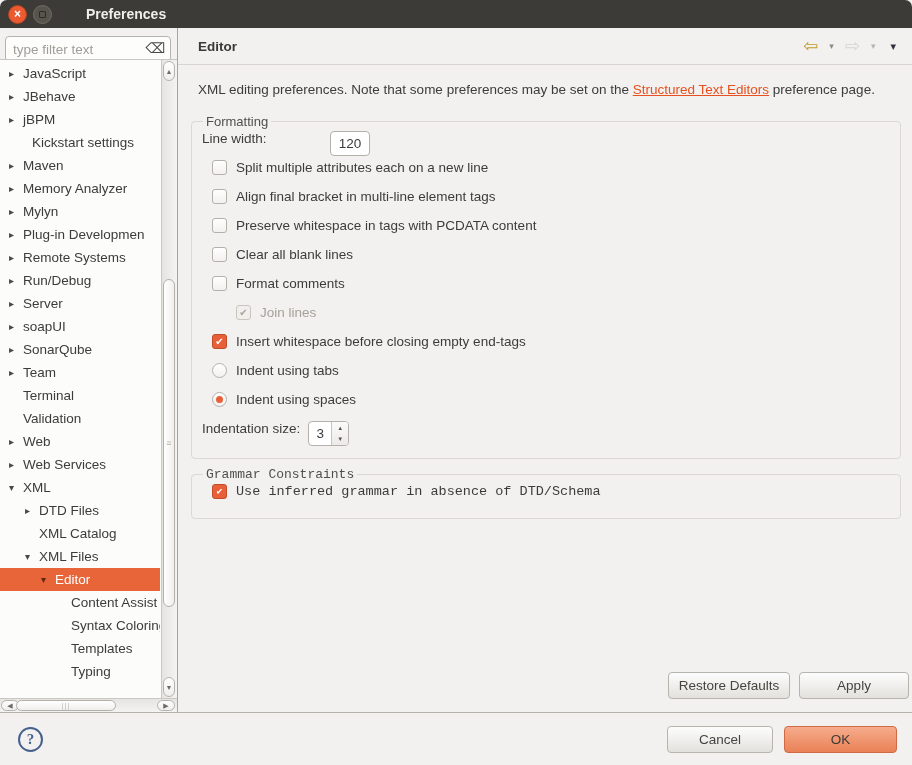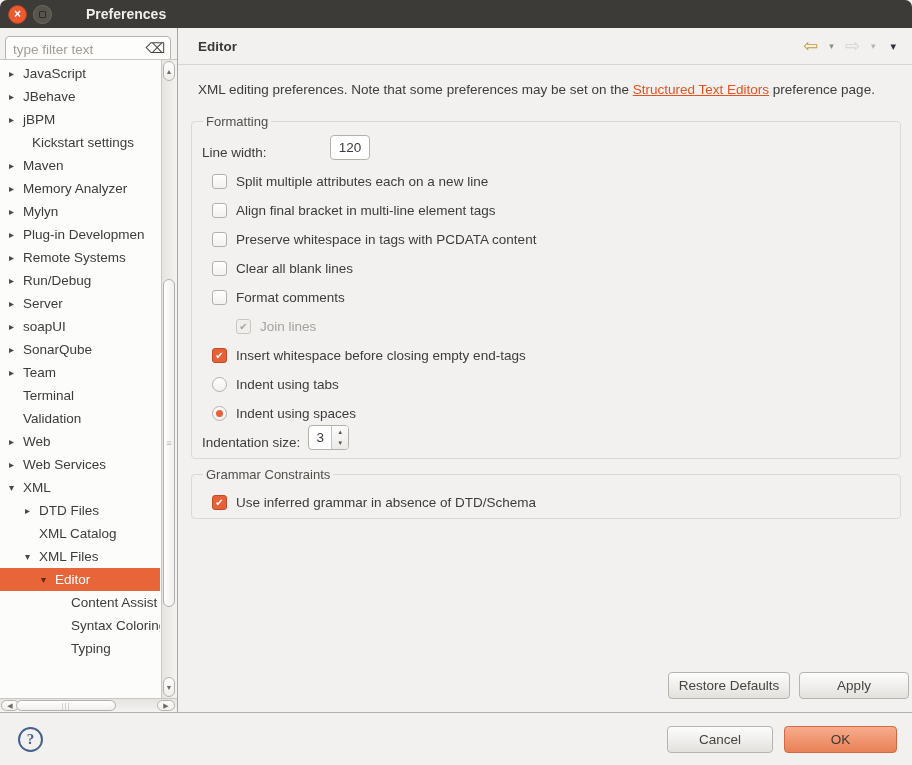--- a/index.html
+++ b/index.html
@@ -73,21 +73,21 @@
   .dd { color:#8e8b85; font-size:9px; } .dd.lighter { color:#b7b4ae; }
   .view-menu { color:#30303c; font-size:11px; margin-left:4px; }
 
   .desc { padding:15px 26px 0 20px; line-height:20px; }
   .desc a { color:#e6511f; text-decoration:underline; cursor:pointer; }
 
   fieldset.group { margin:14px 11px 0 13px; border:1px solid #dcd9d4; border-radius:4px;
                    padding:2px 4px 8px 10px; }
   fieldset.group legend { font-size:13px; color:#514f4a; padding:0 3px; margin-left:1px; }
 
-  .row { height:29px; display:flex; align-items:flex-end; }
+  .row { height:29px; display:flex; align-items:flex-start; }
   .field-label { width:128px; flex:none; }
   .text-input { width:40px; height:25px; border:1px solid #b4b1ab; border-radius:4px;
                 background:#fff; text-align:center; font:13.5px "Liberation Sans",sans-serif;
                 color:#3c3c3c; outline:none; }
   .cb-row, .rb-row { padding-left:10px; }
   .cb-row.indented { padding-left:34px; }
   .cb { width:15px; height:15px; flex:none; border-radius:3px; border:1px solid #b4b1ab;
         background:linear-gradient(#fefefe,#f3f1ef); text-align:center;
         font-size:10px; line-height:13px; color:#fff; cursor:default; }
   .cb.checked { background:#e8603a; border-color:#bf4e27; }
@@ -243,20 +243,24 @@
             <div class="tree-row" style="padding-left: 52px;">
               <span class="twisty"></span>
               <span class="tlabel">Content Assist</span>
             </div>
             <div class="tree-row" style="padding-left: 52px;">
               <span class="twisty"></span>
               <span class="tlabel">Syntax Coloring</span>
             </div>
             <div class="tree-row" style="padding-left: 52px;">
               <span class="twisty"></span>
+              <span class="tlabel">Templates</span>
+            </div>
+            <div class="tree-row" style="padding-left: 52px;">
+              <span class="twisty"></span>
               <span class="tlabel">Typing</span>
             </div>
           </div>
         <div class="vscroll">
           <div class="vstep up">▲</div>
           <div class="vthumb">
             <span class="grip-v">≡</span>
           </div>
           <div class="vstep down">▼</div>
         </div>
@@ -337,21 +341,21 @@
           <div class="spinner">
             <span class="spin-val">3</span>
             <div class="spin-btns">
               <span class="spin-b">▲</span>
               <span class="spin-b">▼</span>
             </div>
           </div>
         </div>
       </fieldset>
 
-      <fieldset class="group" style="margin-top:8px;">
+      <fieldset class="group" style="margin-top:8px;font-family:Liberation Mono, monospace;">
         <legend>Grammar Constraints</legend>
         <div class="row cb-row" style="height:26px;">
           <span class="cb checked">✔</span>
           <span class="cblabel">Use inferred grammar in absence of DTD/Schema</span>
         </div>
       </fieldset>
 
       <div class="stretch"></div>
 
       <div class="page-actions">

